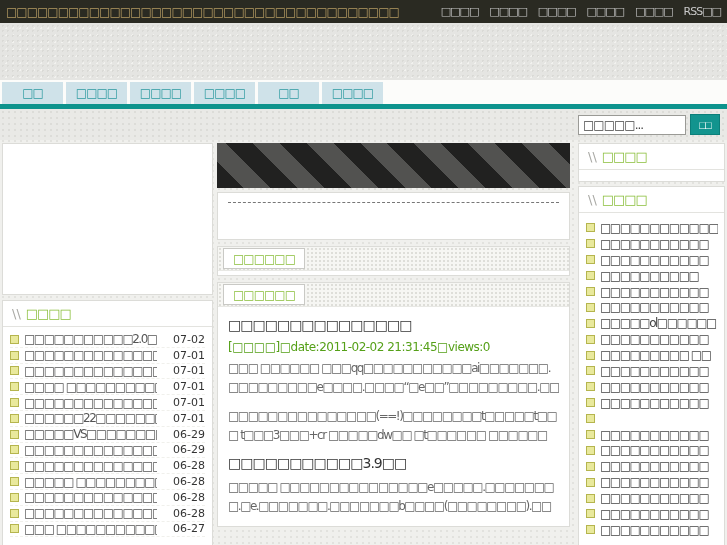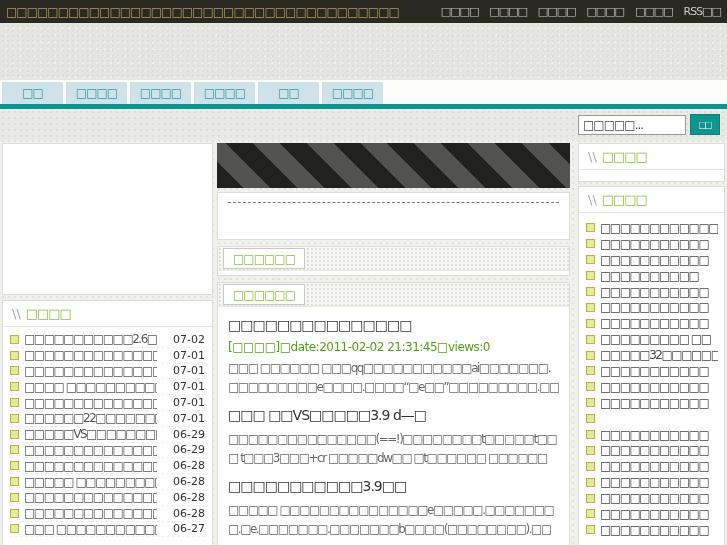--- a/index.html
+++ b/index.html
@@ -147,21 +147,21 @@
 
 <div class="col col-left">
   <div class="box left-ad"></div>
   <div class="box left-list-box">
     <div class="box-header">
       <span class="slashes">\\</span><span class="hdr-title">□□□□</span>
     </div>
     <div class="list-body">
         <div class="lrow">
           <span class="bullet"></span>
-          <span class="rtext">□□□□□□□□□□□2.6□</span>
+          <span class="rtext">□□□□□□□□□□□2.0□</span>
           <span class="rdate">07-02</span>
         </div>
         <div class="lrow">
           <span class="bullet"></span>
           <span class="rtext">□□□□□□□□□□□□□□</span>
           <span class="rdate">07-01</span>
         </div>
         <div class="lrow">
           <span class="bullet"></span>
           <span class="rtext">□□□□□□□□□□□□□□</span>
@@ -239,21 +239,20 @@
       <span class="sec-tab">□□□□□□</span>
     </div>
     <div class="sec-body-b">
         <div class="article">
           <div class="a-title">□□□□□□□□□□□□□□□</div>
           <div class="a-meta">[□□□□]□date:2011-02-02 21:31:45□views:0</div>
           <div class="a-body">□□□ □□□□□□ □□□qq□□□□□□□□□□□ai□□□□□□□.□□□□□□□□□e□□□□.□□□□“□e□□”□□□□□□□□□.□□□□□□3.9d_ai0.77_wonder□□□□□□□□a ......</div>
           <div class="a-sep"></div>
         </div>
         <div class="article">
-          <div class="a-title">□□□ □□VS□□□□□3.9 d—□</div>
           <div class="a-body">□□□□□□□□□□□□□□□(==!)□□□□□□□□t□□□□□t□□□ t□□□3□□□+cr □□□□□dw□□ □t□□□□□□ □□□□□□ □□□□□□□□□□□□□□□□□2□.□□□ ......</div>
           <div class="a-sep"></div>
         </div>
         <div class="article">
           <div class="a-title">□□□□□□□□□□□3.9□□</div>
           <div class="a-body">□□□□□ □□□□□□□□□□□□□□□e□□□□□.□□□□□□□□.□e.□□□□□□□.□□□□□□□b□□□□(□□□□□□□□).□□□□□□□□□□□□□□□□□□□□□ ......</div>
           <div class="a-sep"></div>
         </div>
       </div>
   </div>
@@ -290,32 +289,32 @@
         <div class="rrow">
           <span class="bullet"></span>
           <span class="rtext">□□□□□□□□□□□</span>
         </div>
         <div class="rrow">
           <span class="bullet"></span>
           <span class="rtext">□□□□□□□□□□□</span>
         </div>
         <div class="rrow">
           <span class="bullet"></span>
+          <span class="rtext">□□□□□ol□□□□□□</span>
+        </div>
+        <div class="rrow">
+          <span class="bullet"></span>
           <span class="rtext">□□□□□□□□□□□</span>
         </div>
         <div class="rrow">
           <span class="bullet"></span>
           <span class="rtext">□□□□□□□□□ □□</span>
         </div>
         <div class="rrow">
           <span class="bullet"></span>
-          <span class="rtext">□□□□□32□□□□□□</span>
-        </div>
-        <div class="rrow">
-          <span class="bullet"></span>
           <span class="rtext">□□□□□□□□□□□</span>
         </div>
         <div class="rrow">
           <span class="bullet"></span>
           <span class="rtext">□□□□□□□□□□□</span>
         </div>
         <div class="rrow">
           <span class="bullet"></span>
           <span class="rtext">□□□□□□□□□□□</span>
         </div>

